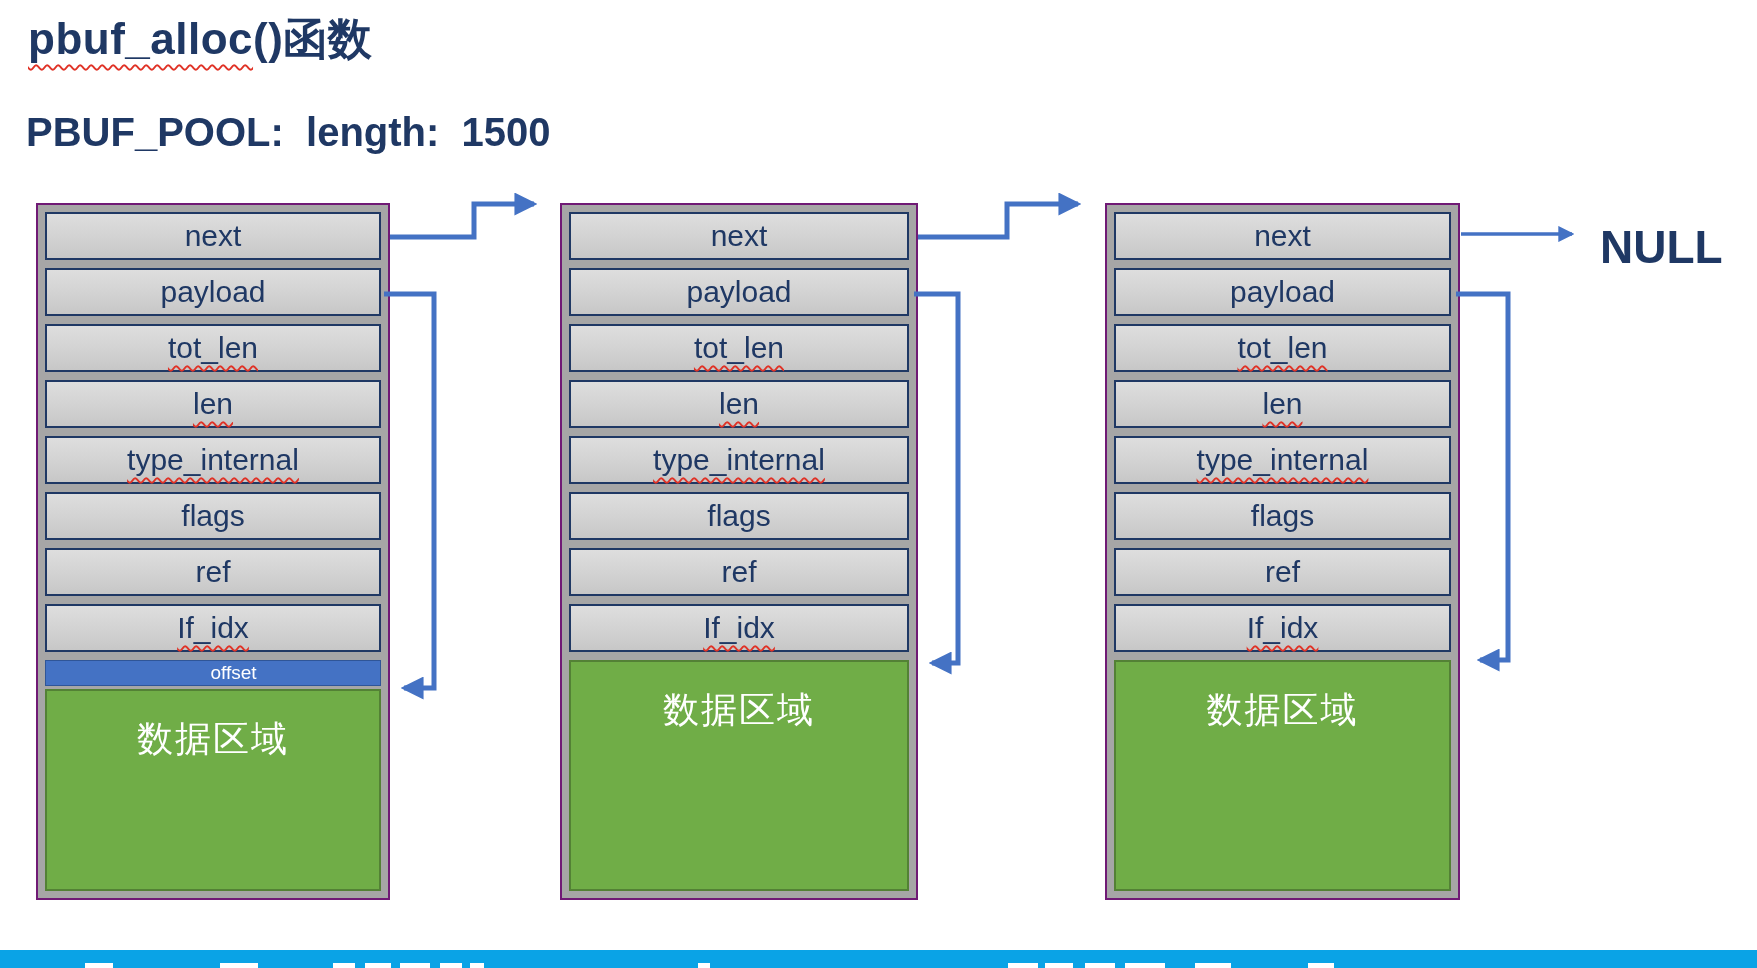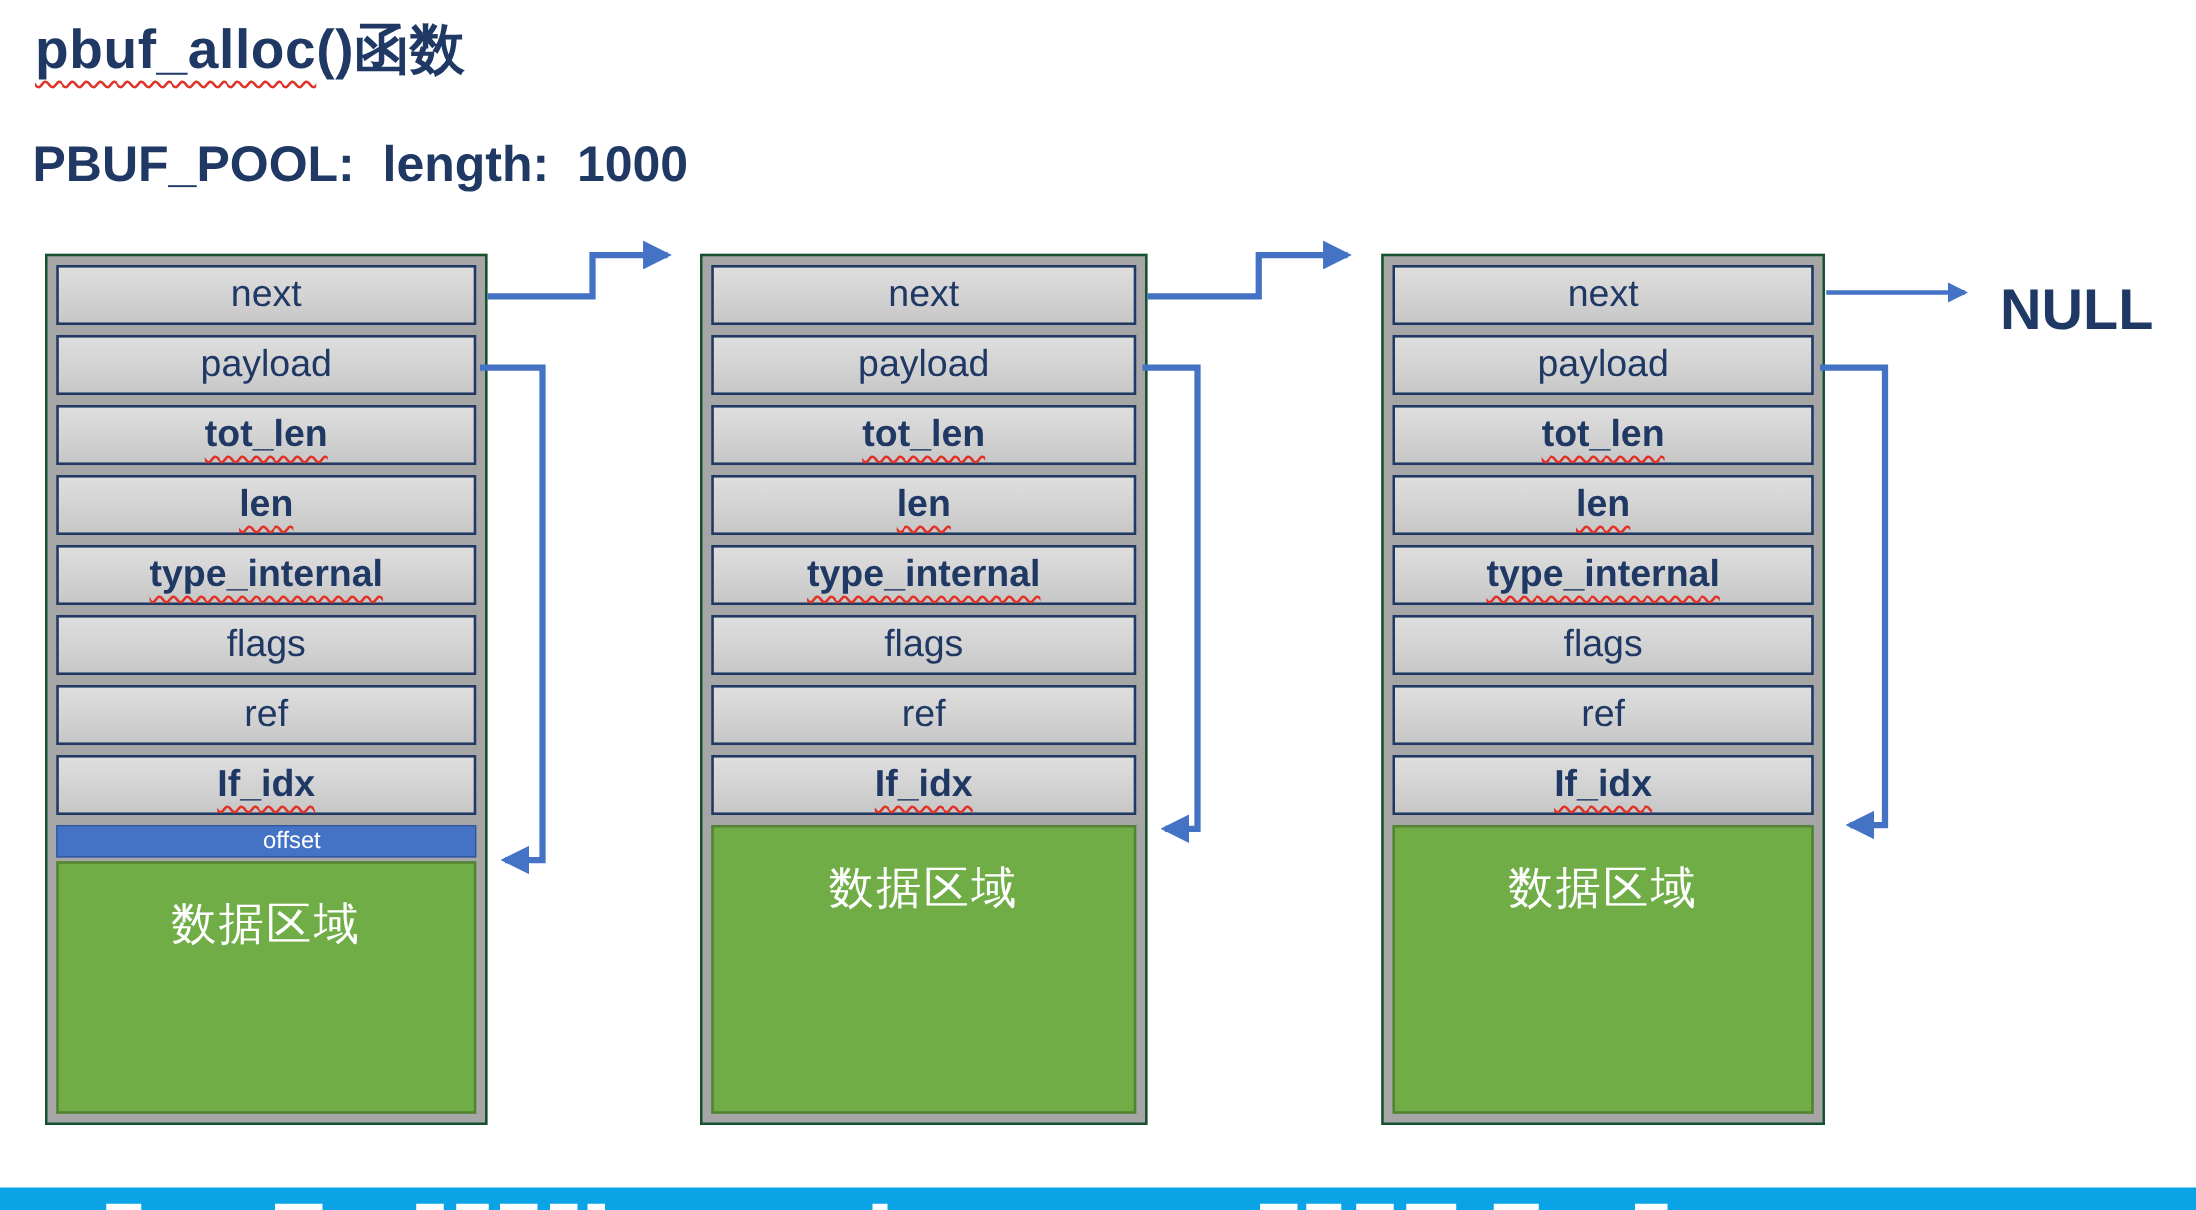--- a/index.html
+++ b/index.html
@@ -18,36 +18,35 @@
     text-underline-offset:10px;
     margin-top:16px;
   }
   .subtitle{
     position:absolute;left:26px;top:110px;font-size:40px;font-weight:bold;
     color:#1F3864;white-space:pre;
   }
   
   .pbuf{
     position:absolute;top:203px;height:697px;box-sizing:border-box;
-    background:#A6A6A6;border:2px solid #14532d;
+    background:#A6A6A6;border:2px solid #701a75;
     padding:7px;display:flex;flex-direction:column;
   }
   .cell{
     height:48px;margin-bottom:8px;box-sizing:border-box;flex:0 0 48px;
     background:linear-gradient(180deg,#dedede 0%,#d2d2d2 55%,#c7c7c7 100%);
     border:2px solid #1F3864;
     display:flex;align-items:center;justify-content:center;
     font-size:30px;color:#1F3864;
   }
   .cell:last-of-type{margin-bottom:5px;}
   .squig{
     text-decoration-line:underline;text-decoration-style:wavy;
     text-decoration-color:#e03226;text-decoration-thickness:1.5px;
     text-underline-offset:7px;
-    font-weight:bold;
   }
   .offset-bar{
     flex:0 0 26px;height:26px;margin-bottom:3px;box-sizing:border-box;
     background:#4472C4;border:1px solid #2F5597;
     display:flex;align-items:center;justify-content:center;
     font-size:19px;color:#ffffff;padding-left:41px;
   }
   .data-area{
     flex:1 1 auto;box-sizing:border-box;
     background:#70AD47;border:2px solid #538135;
@@ -68,21 +67,21 @@
   }
   .fmark{position:absolute;top:13px;height:6px;background:#ffffff;display:block;}
 </style>
 </head>
 <body>
 
 <div id="slide">
 
   <div class="title"><span class="squig-title">pbuf_alloc</span><span>()函数</span></div>
 
-  <div class="subtitle">PBUF_POOL:  length:  1000</div>
+  <div class="subtitle">PBUF_POOL:  length:  1500</div>
 
   <div class="pbuf" style="left:36px;width:354px;">
     <div class="cell">
         <span>next</span>
       </div>
     <div class="cell">
         <span>payload</span>
       </div>
     <div class="cell">
         <span class="squig">tot_len</span>

